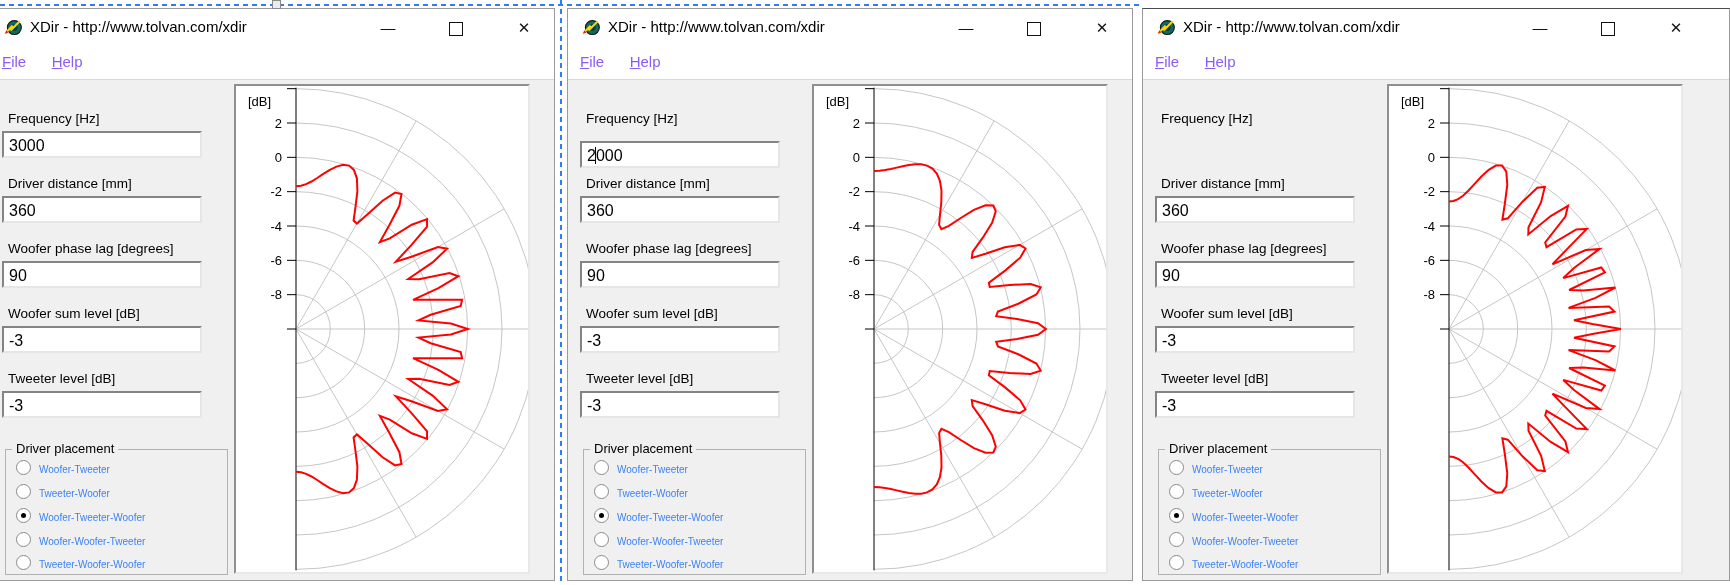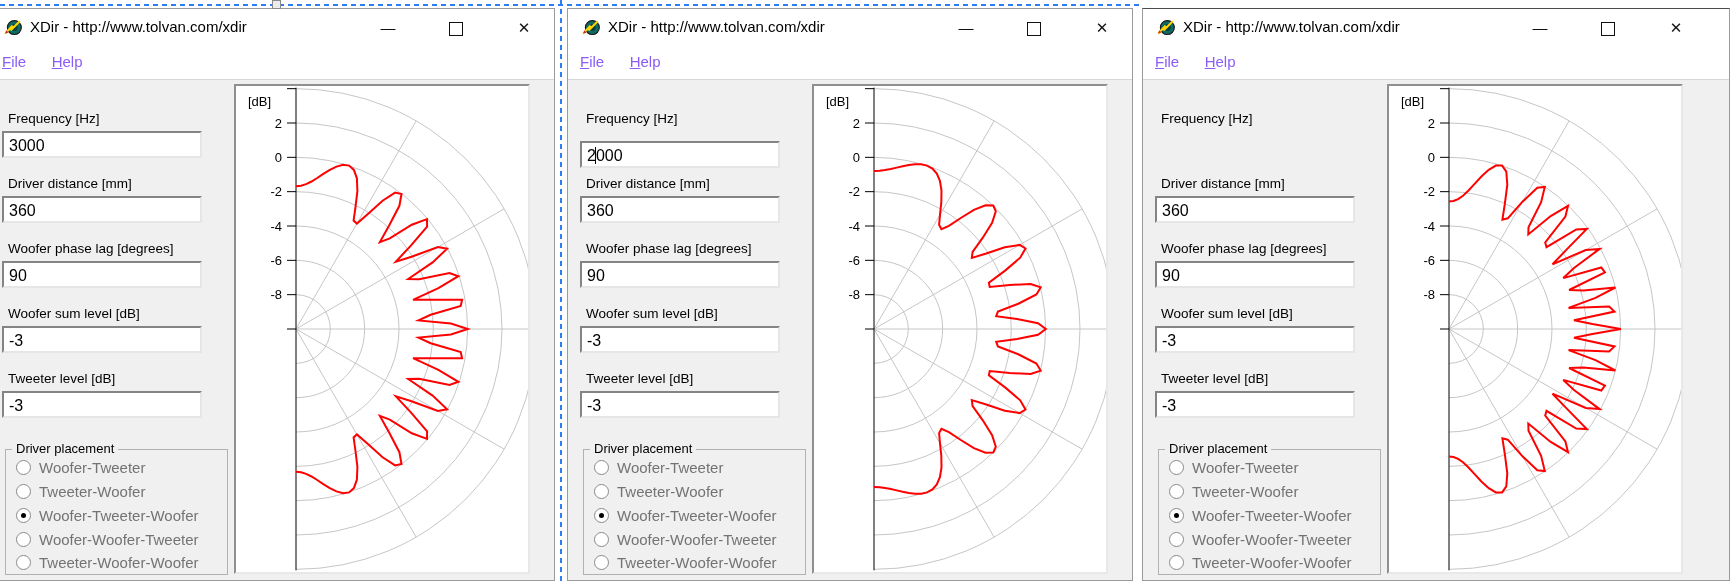--- a/index.html
+++ b/index.html
@@ -28,21 +28,21 @@
       border:2px solid;border-color:#848484 #e6e6e6 #e6e6e6 #848484;}
   .tb .val{position:absolute;left:5px;top:4px;font-size:16px;color:#000;}
   .caret{position:absolute;left:13px;top:4px;width:1px;height:17px;background:#000;}
   .group{position:absolute;left:15px;top:440px;width:223px;height:126px;border:1px solid #b2b2b2;
          box-sizing:border-box;}
   .gtitle{position:absolute;left:6px;top:-9px;background:#f0f0f0;padding:0 4px;font-size:13px;color:#000;white-space:nowrap;}
   .rrow{position:absolute;left:10px;height:20px;white-space:nowrap;}
   .radio{display:inline-block;width:13px;height:13px;border-radius:50%;background:#fff;
          border:1px solid #8a8a8a;vertical-align:-2px;position:relative;}
   .radio.sel::after{content:"";position:absolute;left:4px;top:4px;width:5px;height:5px;border-radius:50%;background:#000;}
-  .rlabel{font-size:15px;color:#737373;margin-left:8px;margin-top:28px;}
+  .rlabel{font-size:10px;color:#3b82f6;margin-left:8px;margin-top:28px;}
   
   .panel{position:absolute;left:244px;top:75px;width:296px;height:490px;background:#fff;box-sizing:border-box;
          border:2px solid;border-color:#8f8f8f #e8e8e8 #e8e8e8 #8f8f8f;overflow:hidden;}
   .panel svg{display:block;}
   
   .dash-h{position:absolute;left:0;top:4px;width:1140px;height:2px;
           background:repeating-linear-gradient(90deg,#2e7cf6 0 5px,rgba(0,0,0,0) 5px 9px);}
   .dash-v{position:absolute;left:560px;top:0;width:2px;height:585px;
           background:repeating-linear-gradient(180deg,#2e7cf6 0 5px,rgba(0,0,0,0) 5px 9px);}
   .handle{position:absolute;left:272px;top:0;width:9px;height:9px;background:#ececec;border:1px solid #8a8a8a;box-sizing:border-box;}

